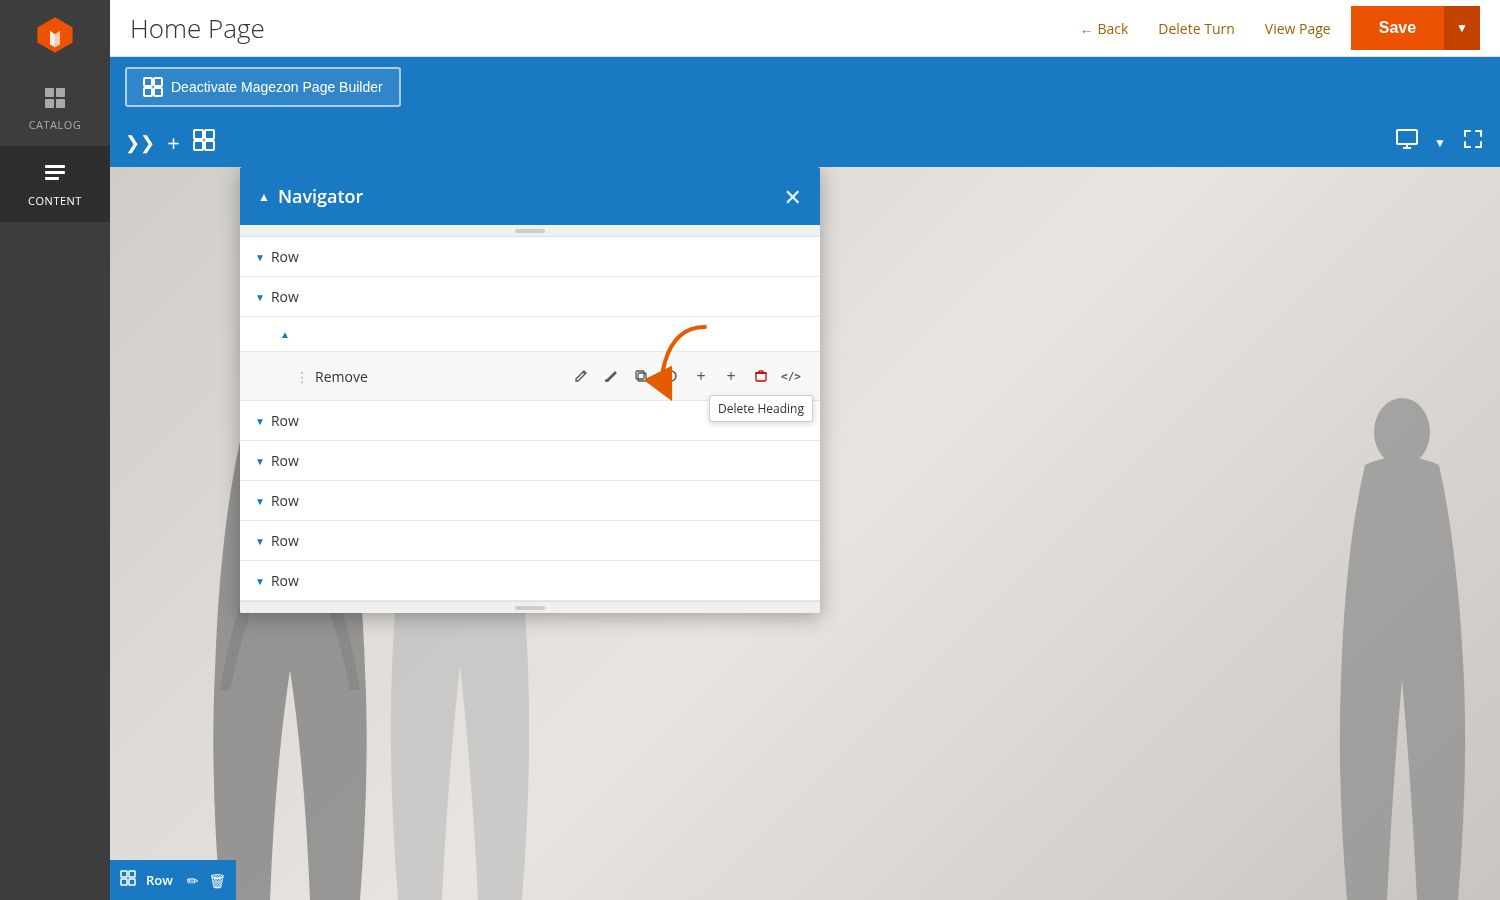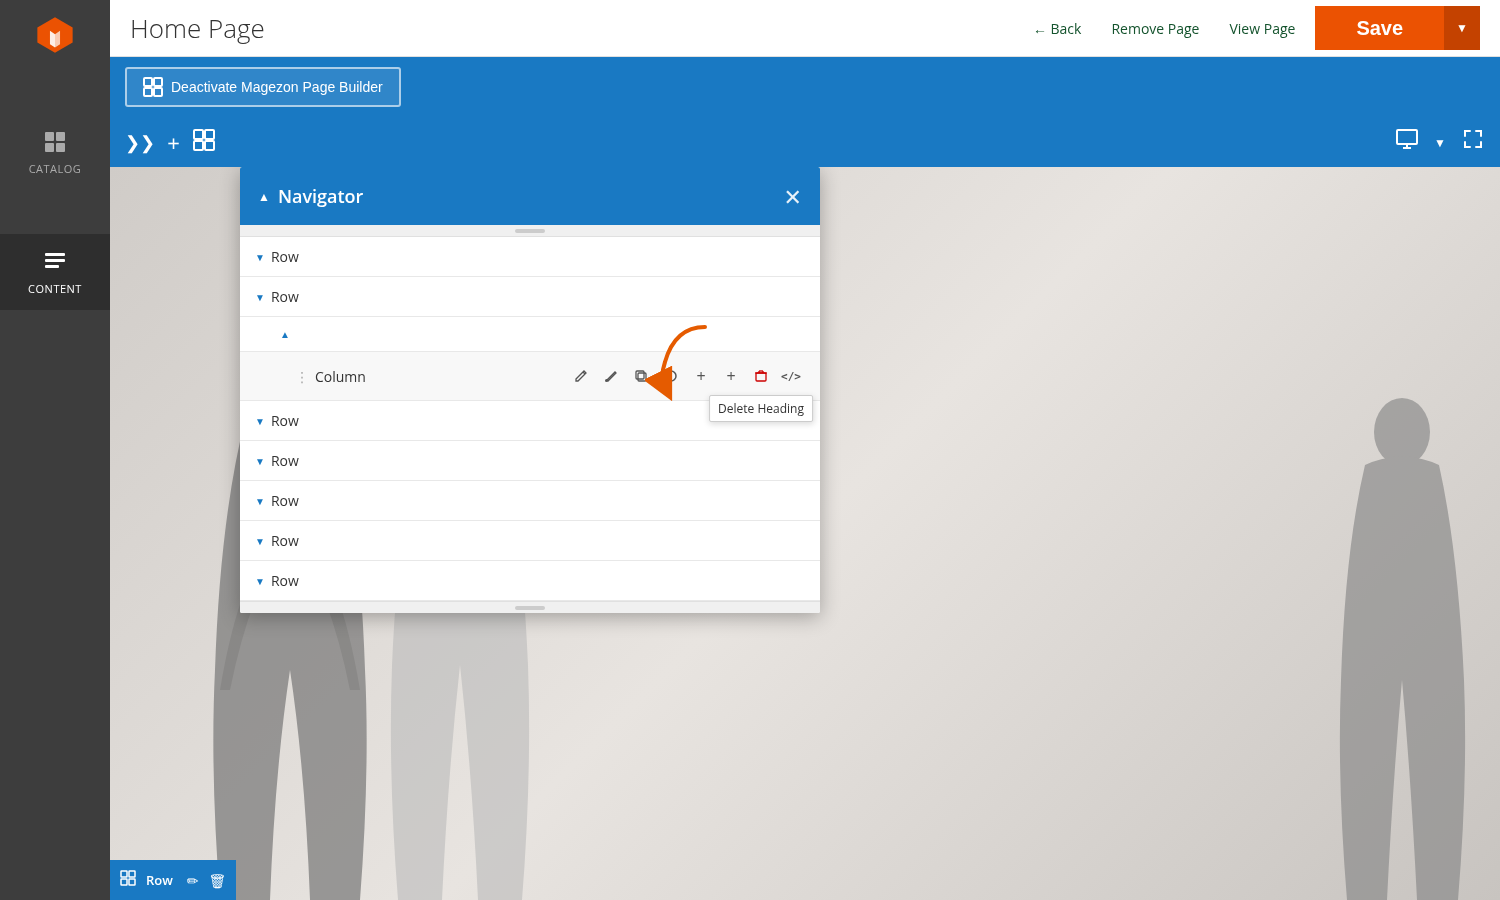--- a/index.html
+++ b/index.html
@@ -8,21 +8,20 @@
     
     .sidebar {
       width: 110px;
       background: #3d3d3d;
       display: flex;
       flex-direction: column;
       align-items: center;
       padding-top: 0;
       flex-shrink: 0;
       z-index: 100;
-      gap: 44px;
     }
     .sidebar-logo {
       width: 110px;
       height: 70px;
       display: flex;
       align-items: center;
       justify-content: center;
       background: #3d3d3d;
     }
     .magento-logo {
@@ -69,38 +68,38 @@
       font-weight: 300;
       flex: 1;
     }
     .topbar-actions {
       display: flex;
       align-items: center;
       gap: 30px;
       margin-right: 20px;
     }
     .topbar-action-link {
-      color: #14532d;
+      color: #a16207;
       font-size: 14px;
       cursor: pointer;
       display: flex;
       align-items: center;
       gap: 5px;
     }
     .save-btn-group {
       display: flex;
       align-items: stretch;
       height: 44px;
     }
     .save-btn {
       background: #eb5202;
       color: #fff;
-      font-size: 20px;
+      font-size: 16px;
       font-weight: 600;
-      padding: 0 41px;
+      padding: 0 28px;
       border: none;
       cursor: pointer;
     }
     .save-dropdown-btn {
       background: #c44200;
       color: #fff;
       border: none;
       padding: 0 12px;
       cursor: pointer;
       font-size: 12px;
@@ -288,21 +287,21 @@
 
 </div>
 
 <div class="main">
 
   <div class="topbar">
     <span class="topbar-title">Home Page</span>
 
     <div class="topbar-actions">
       <span class="topbar-action-link">← Back</span>
-      <span class="topbar-action-link">Remove Page</span>
+      <span class="topbar-action-link">Delete Turn</span>
       <span class="topbar-action-link">View Page</span>
     </div>
 
     <div class="save-btn-group">
       <button class="save-btn">Save</button>
       <button class="save-dropdown-btn">▼</button>
     </div>
   </div>
 
   <div style="background:#1979c3; padding: 10px 15px; display:flex; align-items:center;">
@@ -423,21 +422,21 @@
         <span style="color:#1979c3; font-size:10px; margin-right:6px;">▼</span>
         <span class="nav-label">Row</span>
       </div>
 
       <div class="nav-row" style="padding-left:40px;">
         <span style="color:#1979c3; font-size:10px; margin-right:6px;">▲</span>
       </div>
 
       <div class="nav-row" style="padding-left:55px; background:#f8f8f8; position:relative;">
         <span style="color:#aaa; font-size:14px; margin-right:6px; cursor:grab;">⋮</span>
-        <span class="nav-label">Column</span>
+        <span class="nav-label">Remove</span>
 
         <div style="display:flex; align-items:center; gap:2px;">
           <span class="nav-action-btn" title="Edit">
             <svg width="14" height="14" viewBox="0 0 14 14" fill="none" xmlns="http://www.w3.org/2000/svg">
               <path d="M2 10L10 2L12 4L4 12L2 12Z" fill="none" stroke="#555" stroke-width="1.3"></path>
               <line x1="9" y1="3" x2="11" y2="5" stroke="#555" stroke-width="1.3"></line>
             </svg>
           </span>
           <span class="nav-action-btn">
             <svg width="14" height="14" viewBox="0 0 14 14" fill="none" xmlns="http://www.w3.org/2000/svg">

